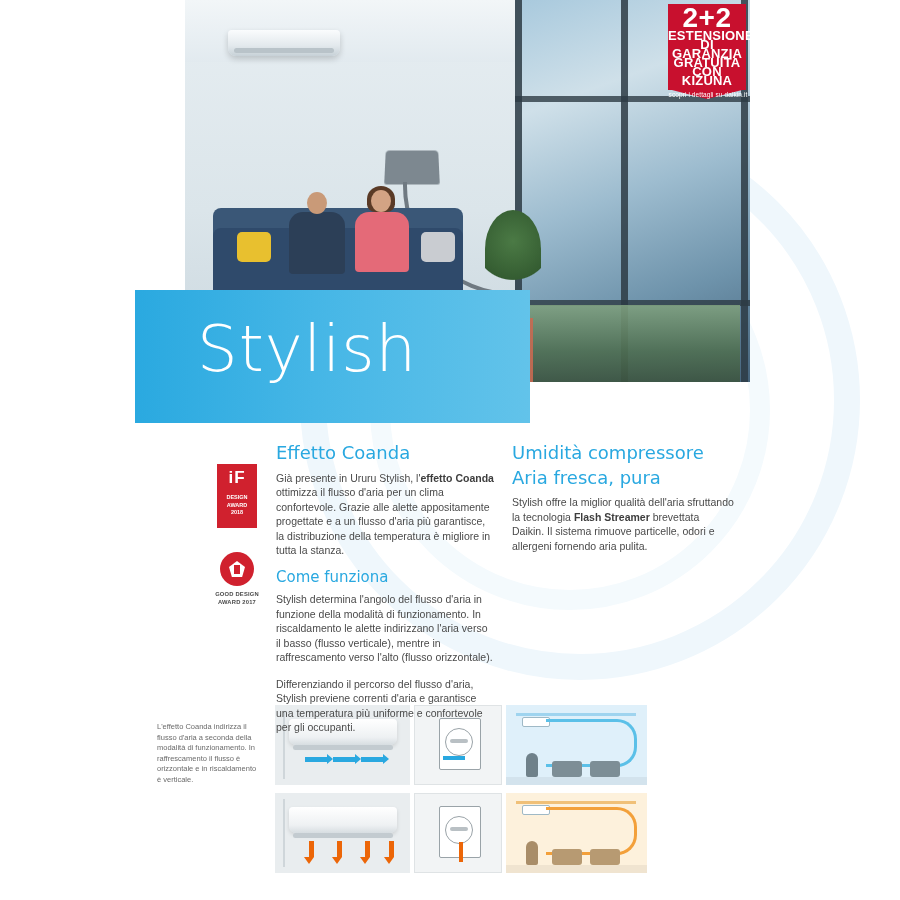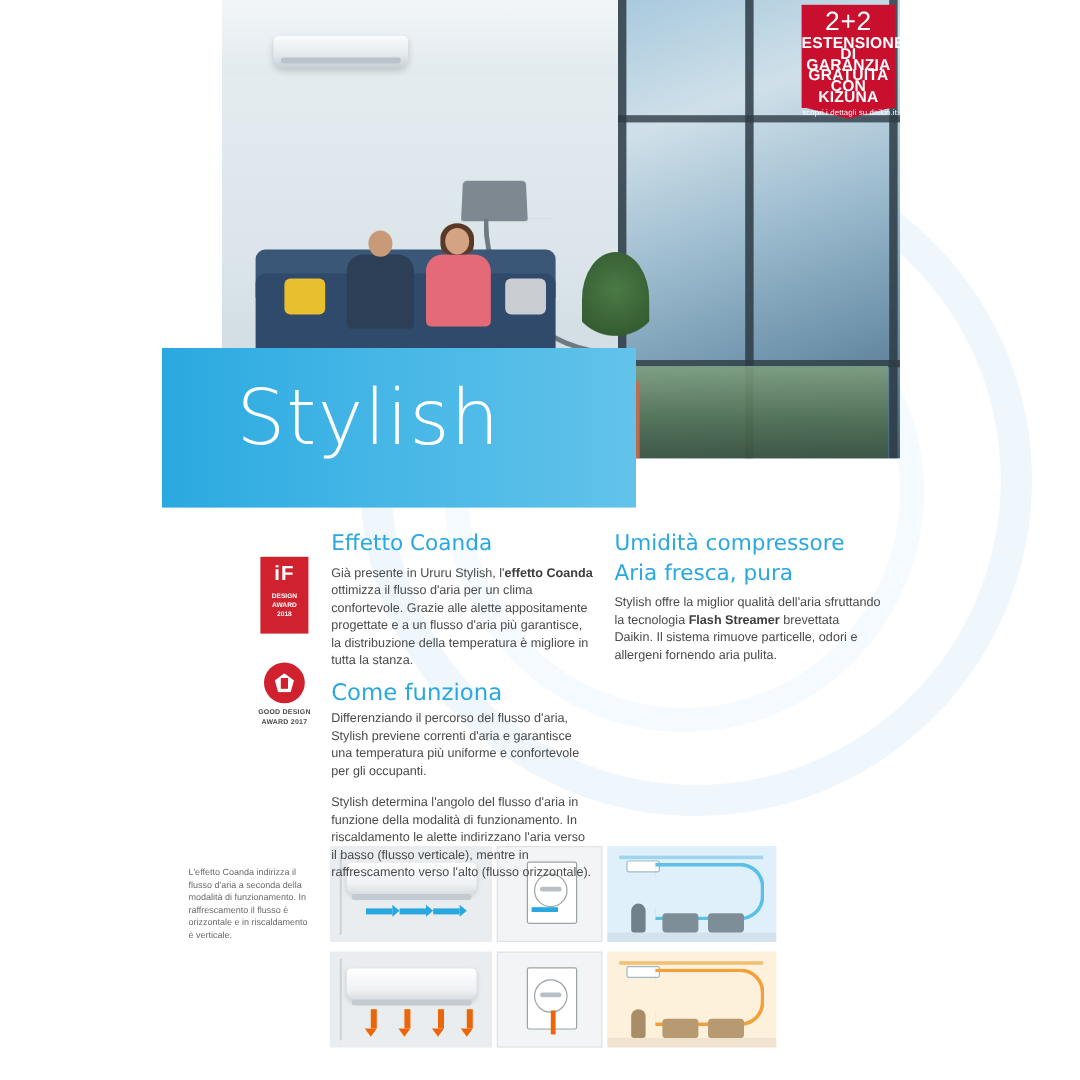--- a/index.html
+++ b/index.html
@@ -184,22 +184,22 @@
     width: 78px;
     height: 86px;
     background: #c8102e;
     color: #fff;
     text-align: center;
     z-index: 3;
     padding-top: 3px;
     box-sizing: border-box;
   }
   .badge .big {
-    font-size: 22px;
-    font-weight: normal;
+    font-size: 28px;
+    font-weight: bold;
     line-height: 22px;
     letter-spacing: .5px;
   }
   .badge .lines {
     font-size: 13px;
     font-weight: bold;
     line-height: 9px;
     letter-spacing: .2px;
     margin-top: 2px;
   }
@@ -305,21 +305,21 @@
   .col-right { left: 512px; top: 446px; width: 222px; }
 
   h2.heading {
     font-size: 18px;
     font-weight: normal;
     color: #29a8e0;
     margin: 0 0 10px 0;
     font-family: "DejaVu Sans", sans-serif;
   }
   h3.subheading {
-    font-size: 19px;
+    font-size: 15px;
     font-weight: normal;
     color: #29a8e0;
     margin: 0 0 8px 0;
     font-family: "DejaVu Sans", sans-serif;
   }
   .para { margin: 0 0 12px 0; }
   .para b { font-weight: bold; color:#3d3d3d; }
   .gap-top { margin-top: 26px; }
   .strip-note {
     position: absolute;
@@ -459,22 +459,22 @@
     <div class="circle"></div>
     <div class="gdtext" style="white-space:pre-line">GOOD DESIGN
 AWARD 2017</div>
   </div>
 </div>
 
 <div class="col col-left">
   <h2 class="heading">Effetto Coanda</h2>
   <p class="para"><span>Già presente in Ururu Stylish, l'</span><b>effetto Coanda</b><span> ottimizza il flusso d'aria per un clima confortevole. Grazie alle alette appositamente progettate e a un flusso d'aria più garantisce, la distribuzione della temperatura è migliore in tutta la stanza.</span></p>
   <h3 class="subheading gap-top">Come funziona</h3>
+  <p class="para">Stylish determina l'angolo del flusso d'aria in funzione della modalità di funzionamento. In riscaldamento le alette indirizzano l'aria verso il basso (flusso verticale), mentre in raffrescamento verso l'alto (flusso orizzontale).</p>
   <p class="para">Differenziando il percorso del flusso d'aria, Stylish previene correnti d'aria e garantisce una temperatura più uniforme e confortevole per gli occupanti.</p>
-  <p class="para">Stylish determina l'angolo del flusso d'aria in funzione della modalità di funzionamento. In riscaldamento le alette indirizzano l'aria verso il basso (flusso verticale), mentre in raffrescamento verso l'alto (flusso orizzontale).</p>
 </div>
 
 <div class="col col-right">
   <h2 class="heading">Umidità compressore</h2>
   <h2 class="heading gap-top">Aria fresca, pura</h2>
   <p class="para"><span>Stylish offre la miglior qualità dell'aria sfruttando la tecnologia </span><b>Flash Streamer</b><span> brevettata Daikin. Il sistema rimuove particelle, odori e allergeni fornendo aria pulita.</span></p>
 </div>
 
 <div class="strip-note">L'effetto Coanda indirizza il flusso d'aria a seconda della modalità di funzionamento. In raffrescamento il flusso è orizzontale e in riscaldamento è verticale.</div>
 

